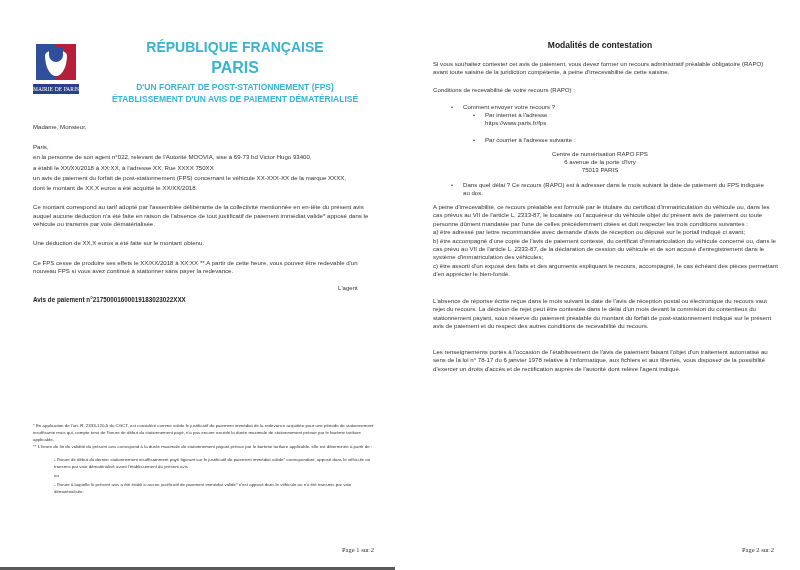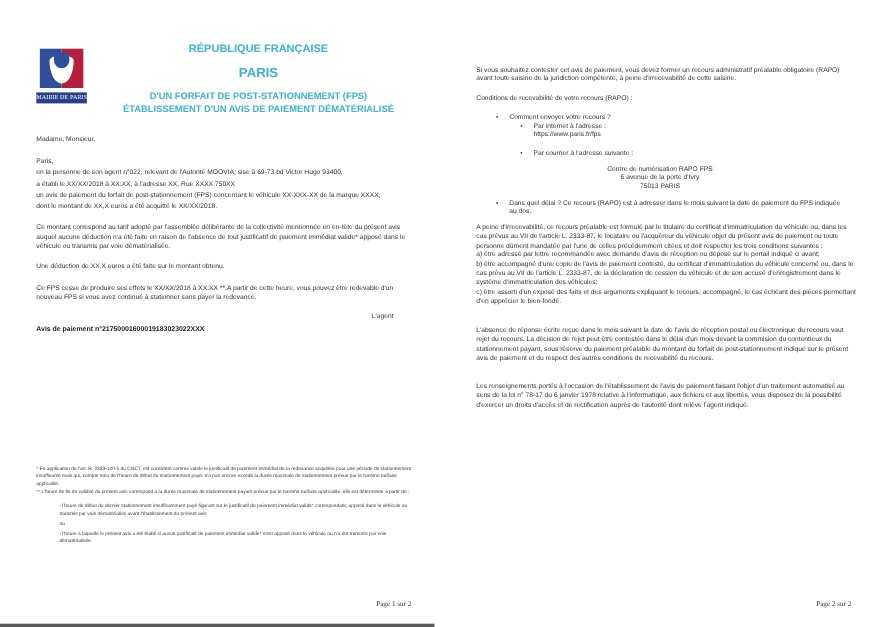--- a/index.html
+++ b/index.html
@@ -15,22 +15,22 @@
     .logo-square .blue { position:absolute; left:0; top:0; width:20px; height:36px; background:#2f4f9a; }
     .logo-square .red { position:absolute; left:20px; top:0; width:20px; height:36px; background:#b51f3b; }
     .logo-square .wave { position:absolute; left:9px; top:6px; width:22px; height:26px; background:#fff;
                          border-radius:50% 50% 50% 50% / 20% 20% 80% 80%; }
     .logo-square .wave2 { position:absolute; left:13px; top:4px; width:14px; height:14px; background:#2f4f9a;
                           border-radius:0 0 60% 60%; }
     .logo-label { margin-top:4px; background:#2c3f8a; color:#fff; font-family:"Liberation Serif", serif;
                   font-size:5.5px; text-align:center; padding:2px 0; letter-spacing:0.1px; white-space:nowrap; }
 
     .hdr { position:absolute; left:95px; width:280px; text-align:center; color:#3bb3cf; font-weight:bold; }
-    .hdr1 { top:39px; font-size:10px; }
-    .hdr2 { top:59px; font-size:12px; }
+    .hdr1 { top:39px; font-size:14px; }
+    .hdr2 { top:59px; font-size:16px; }
     .hdr3 { top:81px; font-size:8.5px; line-height:12px; }
 
     .body1 { position:absolute; left:33px; width:345px; font-size:6.1px; line-height:10.2px; color:#333; }
     .p { margin:0; }
     .gap { height:10px; }
     .gapS { height:6px; }
     .agent { position:absolute; left:338px; top:284px; font-size:6.1px; color:#333; }
     .avis { position:absolute; left:33px; top:296px; font-size:6.3px; font-weight:bold; color:#222; }
 
     .foot { position:absolute; left:33px; top:422px; width:345px; font-size:4.4px; line-height:7px; color:#333; }
@@ -94,20 +94,21 @@
     <p class="p indent">- l'heure de début du dernier stationnement insuffisamment payé figurant sur le justificatif de paiement immédiat valide* correspondant, apposé dans le véhicule ou transmis par voie dématérialisé avant l'établissement du présent avis</p>
     <p class="p indent" style="margin:2px 0;">ou</p>
     <p class="p indent">- l'heure à laquelle le présent avis a été établi si aucun justificatif de paiement immédiat valide* n'est apposé dans le véhicule ou n'a été transmis par voie dématérialisée.</p>
   </div>
 
   <div class="pagenum pn1">Page 1 sur 2</div>
 </div>
 <div class="bottom-bar"></div>
 
 <div class="page" id="page2">
+  <div class="title2">Modalités de contestation</div>
 
   <div class="body2 b2-intro">Si vous souhaitez contester cet avis de paiement, vous devez former un recours administratif préalable obligatoire (RAPO) avant toute saisine de la juridiction compétente, à peine d'irrecevabilité de cette saisine.</div>
   <div class="body2 b2-cond">Conditions de recevabilité de votre recours (RAPO) :</div>
 
   <div class="body2" style="top:103px; left:51px; width:320px;">
     <div class="bullet">Comment envoyer votre recours ?</div>
   </div>
   <div class="body2" style="top:111px; left:73px; width:300px;">
     <div class="bullet">Par internet à l'adresse :</div>
     <div style="padding-left:12px;">https://www.paris.fr/fps</div>

